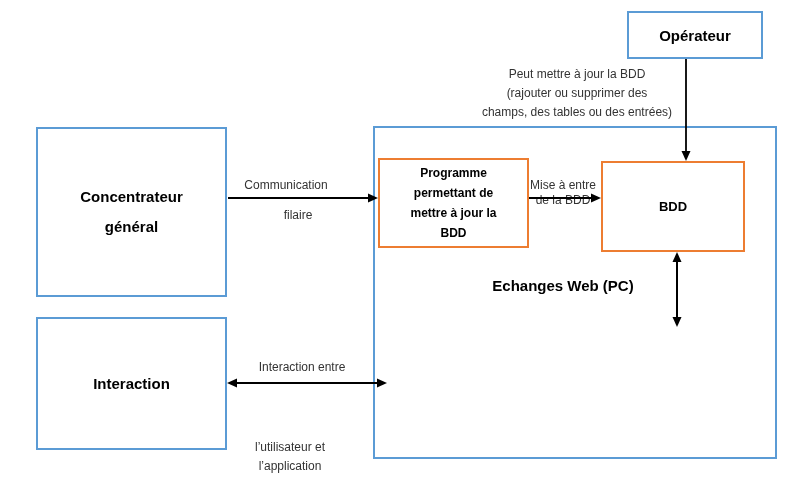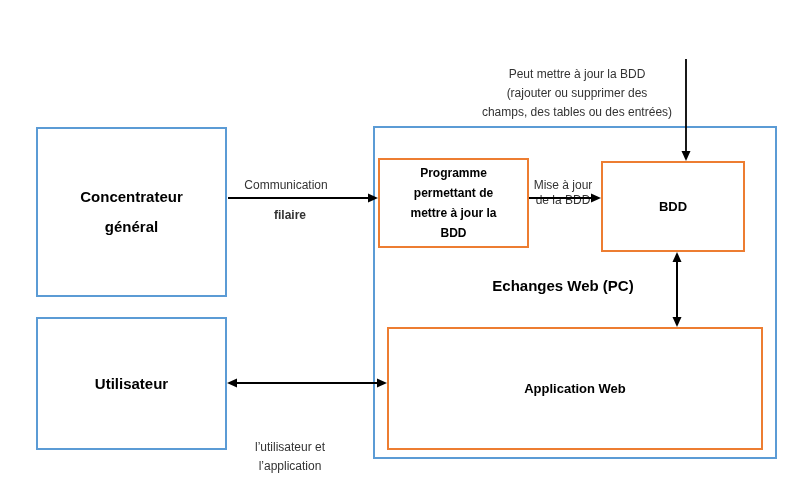--- a/index.html
+++ b/index.html
@@ -27,60 +27,61 @@
   .server-box { position: absolute; left: 373px; top: 126px; width: 404px; height: 333px; background: #fff; }
   .server-title { position: absolute; left: 78px; top: 149px; width: 220px; text-align: center; }
 
   svg.arrows { position: absolute; left: 0; top: 0; pointer-events: none; }
 </style>
 </head>
 <body>
 
 <div class="canvas">
 
+  <div class="box blue" style="left:627px; top:11px; width:136px; height:48px;">
+    <div class="bold15">Opérateur</div>
+  </div>
 
   <div class="box blue" style="left:36px; top:127px; width:191px; height:170px;">
     <div class="bold15 multiline lh30">Concentrateur
 général</div>
   </div>
 
   <div class="box blue" style="left:36px; top:317px; width:191px; height:133px;">
-    <div class="bold15">Utilisateur</div>
+    <div class="bold15">Interaction</div>
   </div>
 
   <div class="server-box blue">
     <div class="server-title bold15">Echanges Web (PC)</div>
 
     <div class="box orange" style="left:3px; top:30px; width:151px; height:90px;">
       <div class="bold12 multiline lh20">Programme
 permettant de
 mettre à jour la
 BDD</div>
     </div>
 
     <div class="box orange" style="left:226px; top:33px; width:144px; height:91px;">
       <div class="bold12" style="font-size:13px;">BDD</div>
     </div>
 
-    <div class="box orange" style="left:12px; top:199px; width:376px; height:123px;">
-      <div class="bold12" style="font-size:13px;">Application Web</div>
-    </div>
   </div>
 
   <div class="note center" style="left:226px; top:177px; width:120px;">Communication</div>
 
   <div class="note center multiline lh19" style="left:462px; top:65px; width:230px;">Peut mettre à jour la BDD
 (rajouter ou supprimer des
 champs, des tables ou des entrées)</div>
-  <div class="note center" style="left:230px; top:207px; width:120px;font-weight:bold;">filaire</div>
+  <div class="note center" style="left:238px; top:207px; width:120px;">filaire</div>
 
-  <div class="note center" style="left:521px; top:177px; width:84px;">Mise à jour</div>
+  <div class="note center" style="left:521px; top:177px; width:84px;">Mise à entre</div>
   <div class="note center" style="left:521px; top:192px; width:84px;">de la  BDD</div>
 
 
+  <div class="note center" style="left:232px; top:359px; width:140px;">Interaction entre</div>
   <div class="note center multiline lh19" style="left:220px; top:393px; width:140px;margin-top:45px;">l’utilisateur et
 l’application</div>
 
   <svg class="arrows" width="800" height="479" viewBox="0 0 800 479">
 
     <g stroke="#000" fill="#000">
       <line x1="686" y1="59" x2="686" y2="152" stroke-width="1.8"></line>
       <polygon points="686,161 681.5,151 690.5,151" stroke="none"></polygon>
     </g>
 

